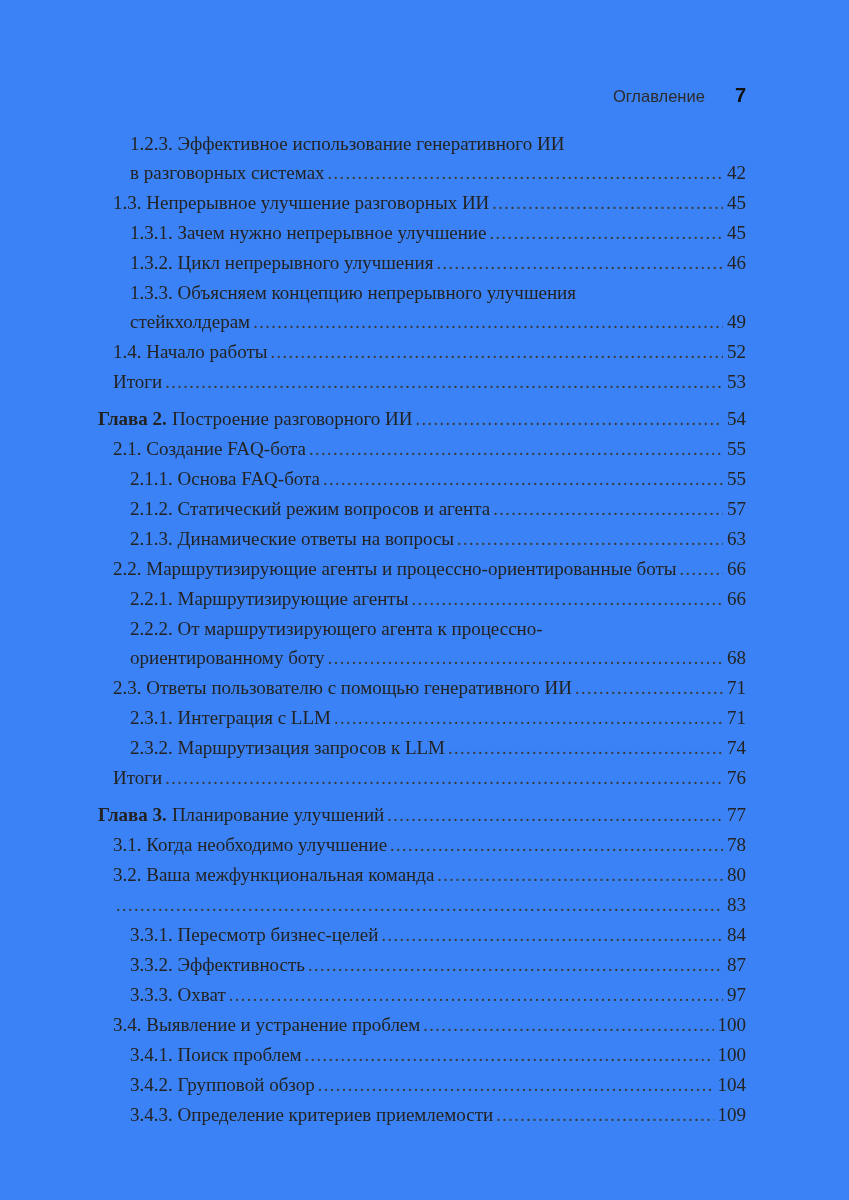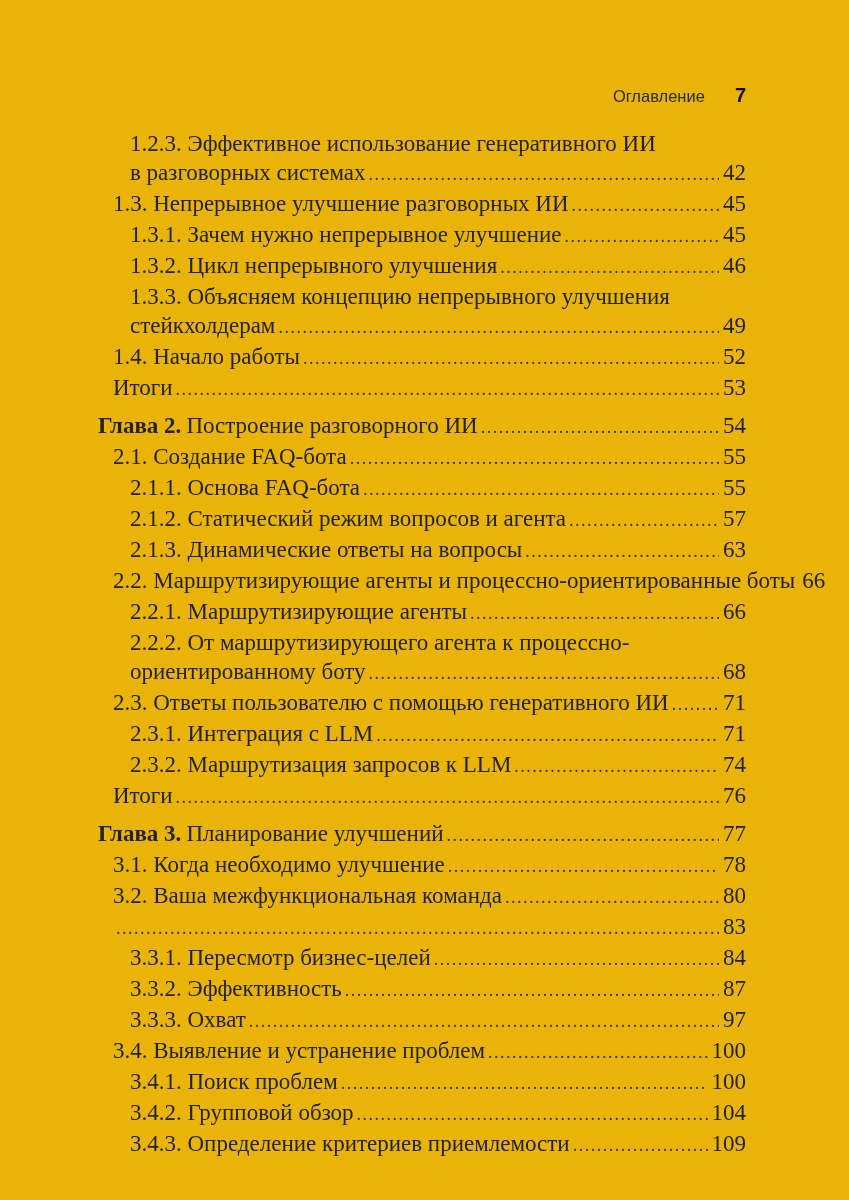--- a/index.html
+++ b/index.html
@@ -4,21 +4,21 @@
 <style>
   html, body {
     margin: 0;
     padding: 0;
     background: #ffffff;
   }
   .page {
     position: relative;
     width: 849px;
     height: 1200px;
-    background: #eab308;
+    background: #3b82f6;
     overflow: hidden;
     font-family: "Liberation Serif", serif;
     color: #222222;
   }
   .content {
     position: absolute;
     left: 98px;
     top: 84px;
     width: 648px;
   }
@@ -35,21 +35,21 @@
     font-size: 16.5px;
     color: #2c2c2c;
   }
   .running-head .head-pagenum {
     font-size: 20px;
     font-weight: bold;
     color: #111111;
   }
   
   .toc {
-    font-size: 23px;
+    font-size: 19px;
     color: #232323;
   }
   .toc-entry { margin: 0; }
   .toc-entry.level-1 { margin-top: 7px; }
   .toc-line {
     display: flex;
     align-items: baseline;
     line-height: 29px;
     white-space: nowrap;
   }

